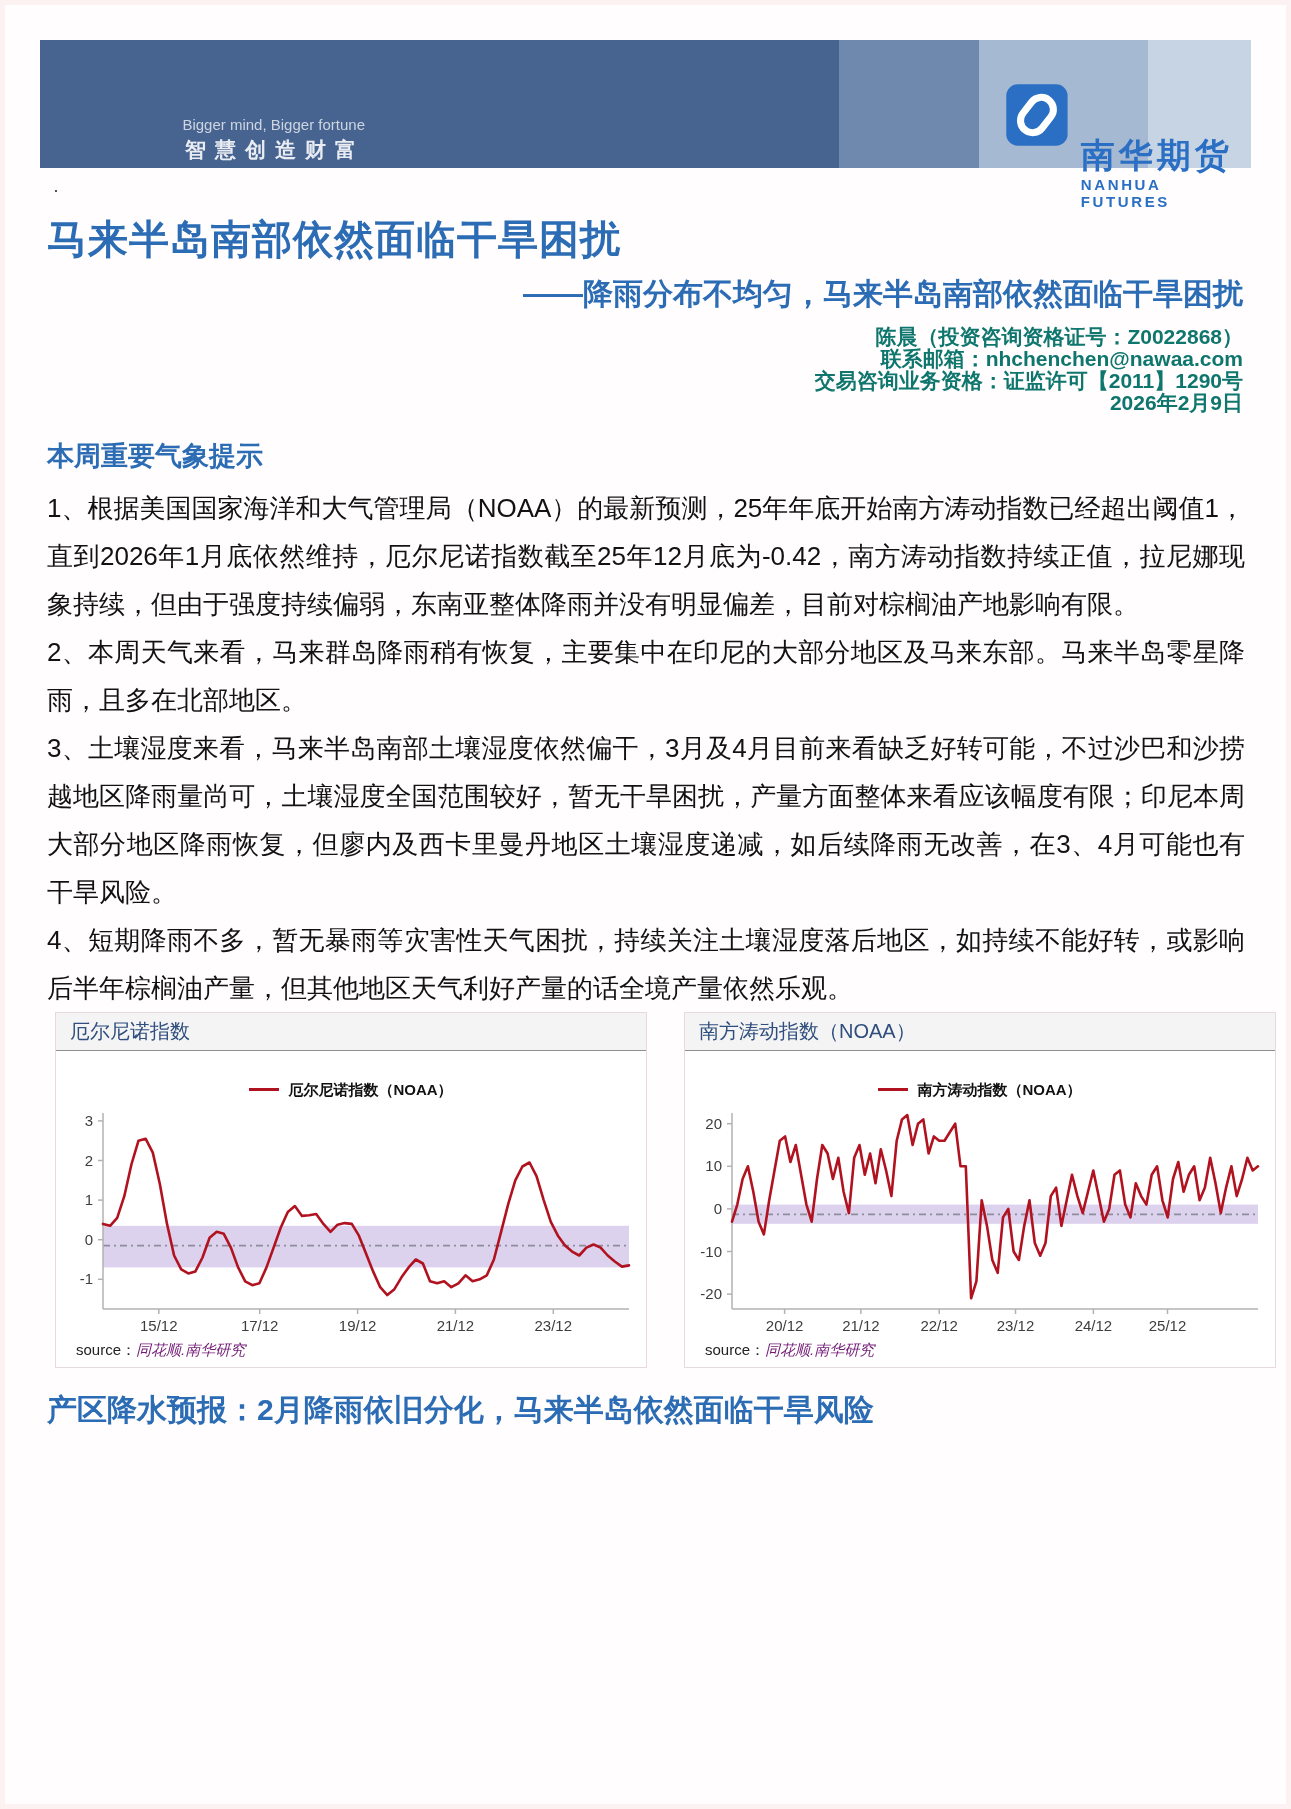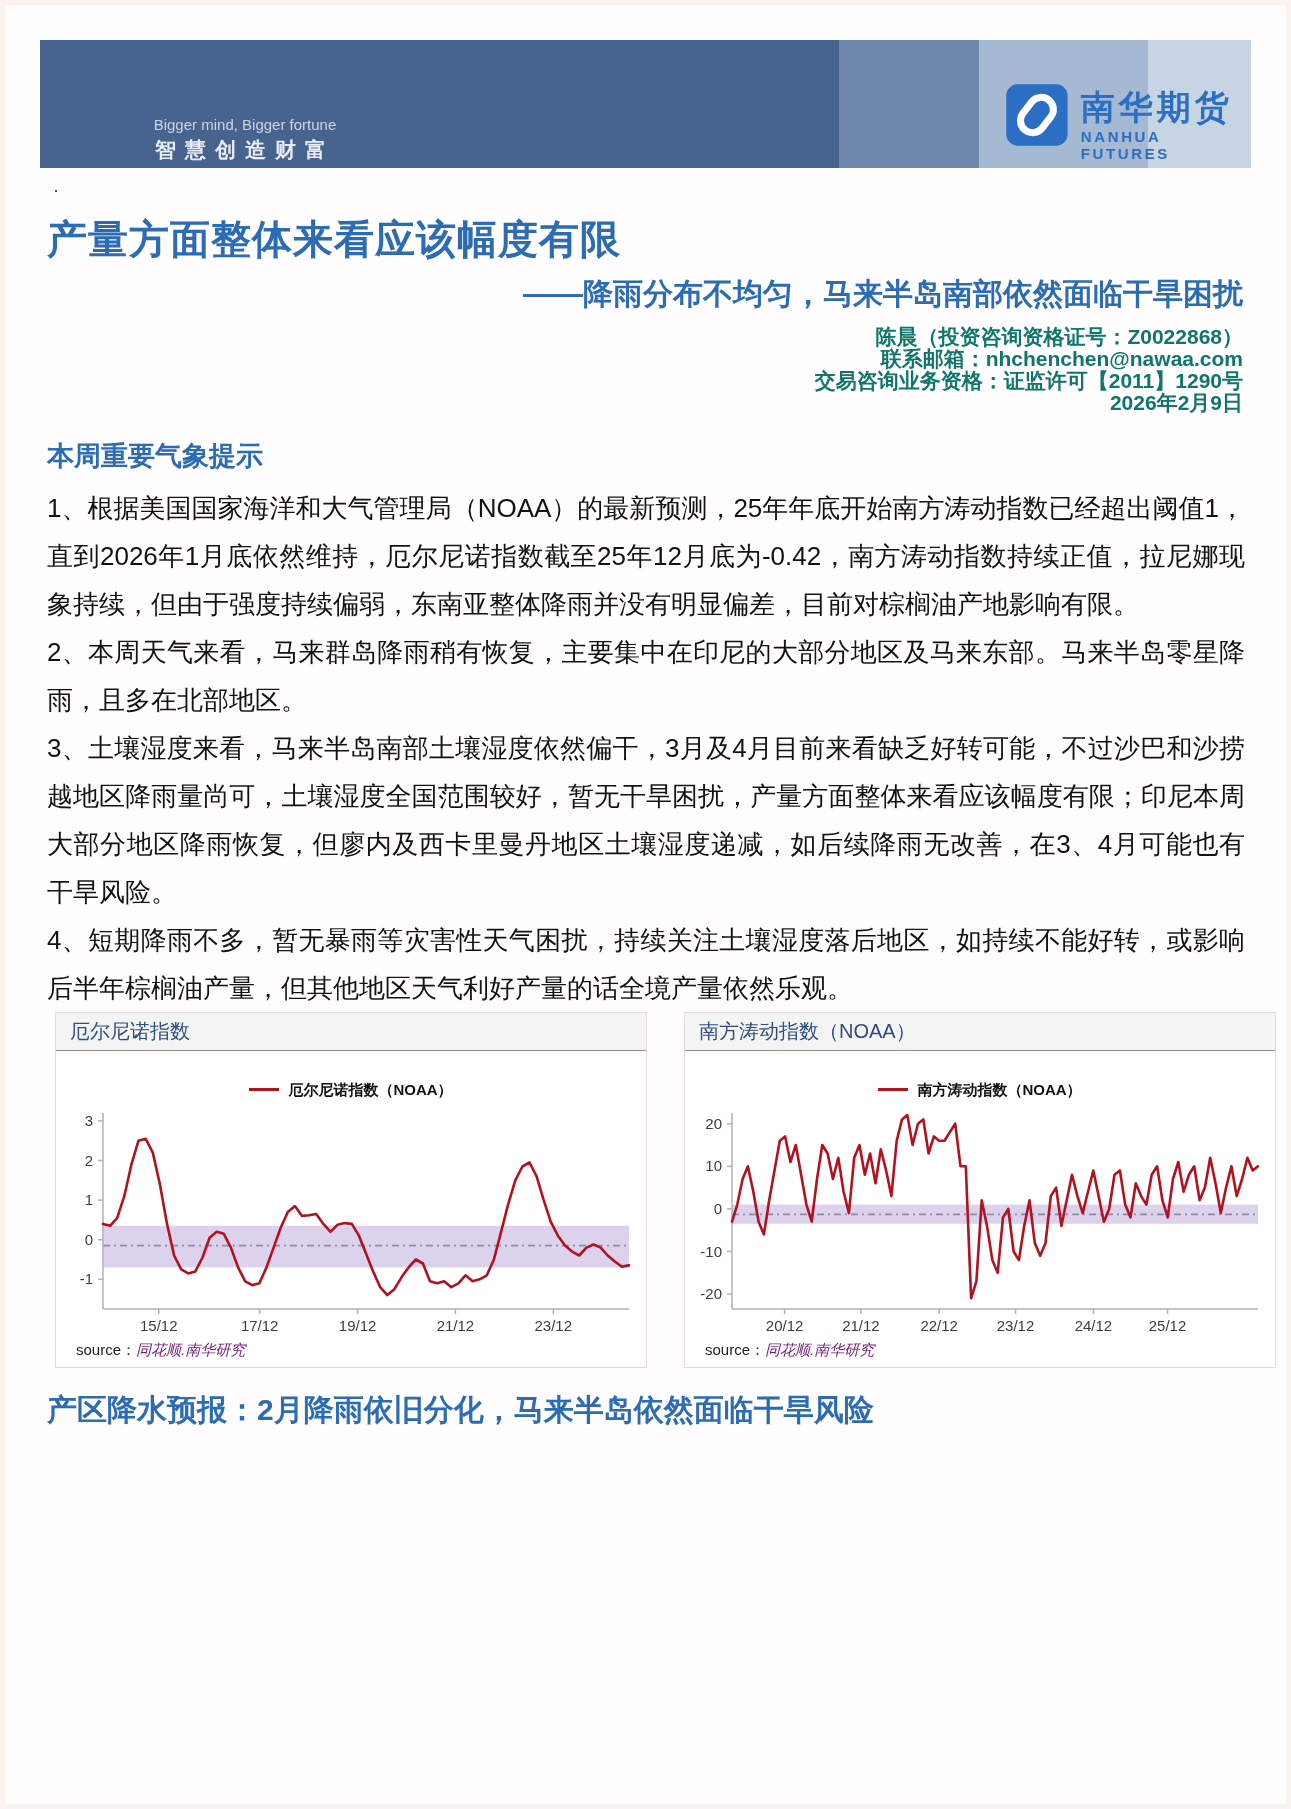--- a/index.html
+++ b/index.html
@@ -6,27 +6,27 @@
   .page{position:relative;width:1291px;height:1809px;background:#fffdfd;overflow:hidden;
         box-shadow:inset 0 0 0 5px #fdf2f2;
         font-family:"Liberation Sans",sans-serif;}
   
   .banner{position:absolute;left:40px;top:40px;width:1211px;height:128px;
     background:linear-gradient(to right,
       #47638f 0%, #47638f 66%,
       #6e88ae 66%, #6e88ae 77.5%,
       #a6b9d2 77.5%, #a6b9d2 91.5%,
       #c7d4e4 91.5%, #c7d4e4 100%);}
-  .tagline{position:absolute;left:85px;top:76px;width:240px;text-align:center;}
+  .tagline{position:absolute;left:85px;top:76px;width:240px;text-align:right;}
   .tagline-en{font-size:15px;color:#cdd5e2;}
   .tagline-cn{font-size:21px;font-weight:bold;color:#e9ecf3;letter-spacing:9px;margin-top:3px;}
   .logo{position:absolute;left:965px;top:42px;display:flex;align-items:flex-start;}
   .logo-icon{width:66px;height:66px;}
   .logo-text{margin-left:12px;padding-top:8px;}
-  .logo-cn{font-size:34px;font-weight:bold;color:#2a6fc4;letter-spacing:4px;line-height:34px;}
+  .logo-cn{font-size:34px;font-weight:bold;color:#2a6fc4;letter-spacing:4px;line-height:34px;margin-top:48px;}
   .logo-en{font-size:15px;font-weight:bold;color:#2a6fc4;letter-spacing:2.6px;margin-top:4px;}
   
   .stray-dot{position:absolute;left:53px;top:180px;font-size:18px;color:#333;}
   .report-title{position:absolute;left:47px;top:212px;font-size:40px;font-weight:bold;color:#2b6cb4;letter-spacing:1px;}
   .head-right{position:absolute;right:48px;top:274px;text-align:right;}
   .report-subtitle{font-size:30px;font-weight:bold;color:#2b6cb4;margin-bottom:11px;}
   .author-block{font-size:21px;font-weight:bold;color:#0f766e;line-height:22px;}
   .section-heading{position:absolute;left:47px;top:438px;font-size:27px;font-weight:bold;color:#2b6cb4;}
   .body-text{position:absolute;left:47px;top:484px;width:1198px;font-size:26px;line-height:48px;
              color:#121212;text-align:justify;}
@@ -60,21 +60,21 @@
       </svg>
       <div class="logo-text">
         <div class="logo-cn">南华期货</div>
         <div class="logo-en">NANHUA FUTURES</div>
       </div>
     </div>
   </div>
 
   <div class="stray-dot">·</div>
 
-  <div class="report-title">产量方面整体来看应该幅度有限</div>
+  <div class="report-title">马来半岛南部依然面临干旱困扰</div>
 
   <div class="head-right">
     <div class="report-subtitle">——降雨分布不均匀，马来半岛南部依然面临干旱困扰</div>
     <div class="author-block">
       <div>陈晨（投资咨询资格证号：Z0022868）</div>
       <div>联系邮箱：nhchenchen@nawaa.com</div>
       <div>交易咨询业务资格：证监许可【2011】1290号</div>
       <div>2026年2月9日</div>
     </div>
   </div>

